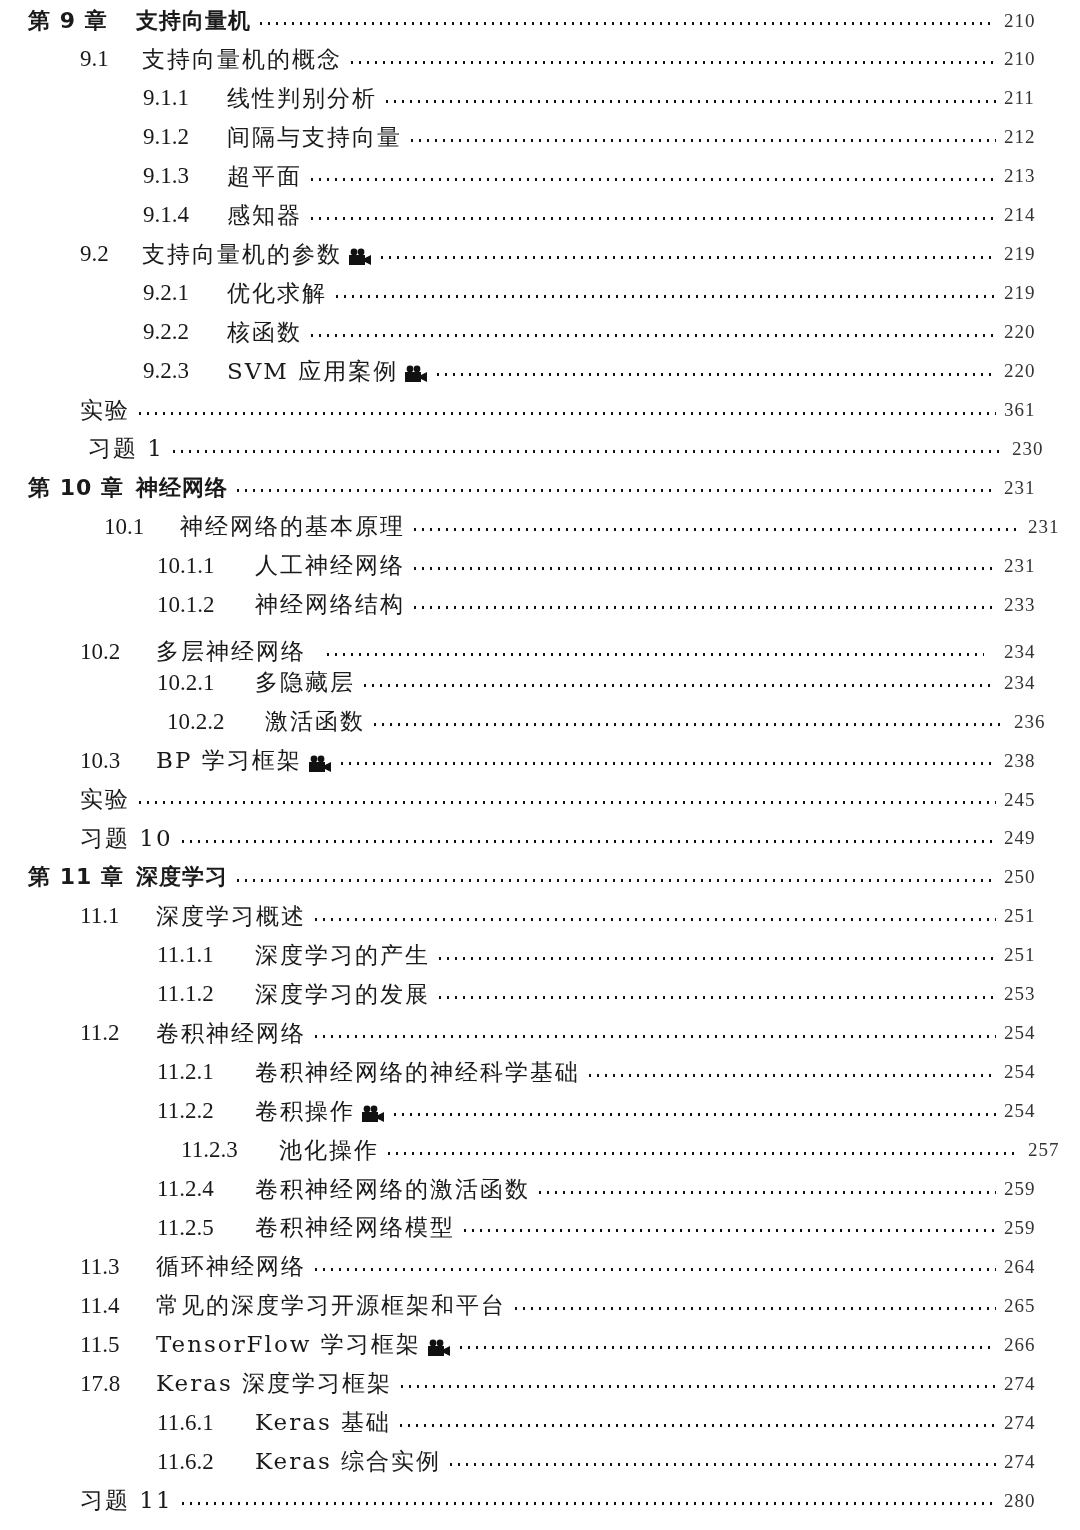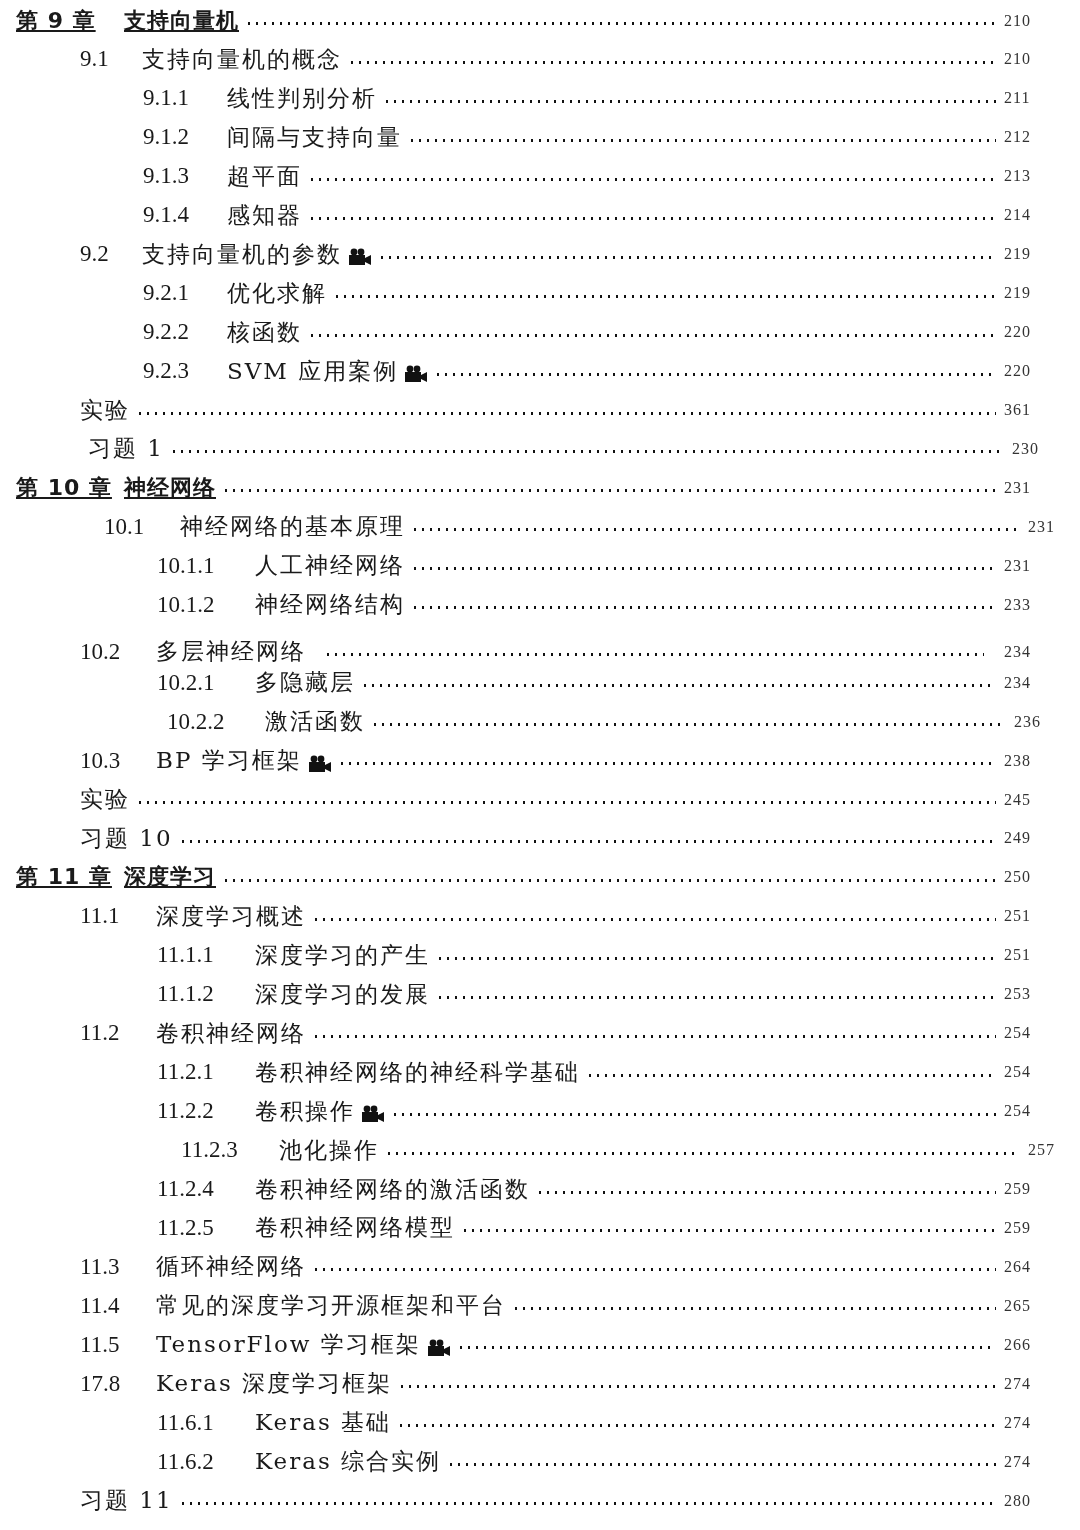--- a/index.html
+++ b/index.html
@@ -9,24 +9,24 @@
     .row { position: absolute; left: 0; width: 1080px; height: 39px; display: flex; align-items: center; }
     .row .lead { display: flex; align-items: center; white-space: nowrap; font-size: 23px; letter-spacing: 2px; }
     .row .num { display: inline-block; font-family: "Liberation Serif", serif; letter-spacing: 0; font-size: 23px; }
     .row .title { display: inline-block; }
     .row.chapter .lead { font-family: "DejaVu Sans", sans-serif; font-weight: bold; font-size: 22px; letter-spacing: 1px; }
     .row.chapter .num { font-family: "DejaVu Sans", sans-serif; font-weight: bold; font-size: 22px; letter-spacing: 1px; }
     .row .dots { flex: 1; height: 39px; margin: 0 8px 0 6px; position: relative; }
     .row .dots::after { content: ""; position: absolute; left: 0; right: 0; top: 21px; height: 3px;
       background-image: radial-gradient(circle, #111 1.15px, transparent 1.4px);
       background-size: 8px 3px; background-repeat: repeat-x; }
-    .row .page { width: 52px; text-align: left; font-family: "Liberation Serif", serif; font-size: 16px;
+    .row .page { width: 52px; text-align: left; font-family: "Liberation Serif", serif; font-size: 19px;
                  letter-spacing: 1px; color: #333; margin-right: 24px; }
     .cam { display: inline-block; width: 24px; height: 18px; margin-left: 6px; vertical-align: middle; }
-    .lvl0 .lead { padding-left: 16px; text-decoration: underline; }
+    .lvl0 .lead { padding-left: 28px; }
     .lvl1 .lead { padding-left: 80px; }
     .lvl2 .lead { padding-left: 143px; }
     .lvl2w .lead { padding-left: 157px; }
     .lvl1 .num { width: 62px; }
     .lvl1w .num { width: 76px; }
     .lvl2 .num { width: 84px; }
     .lvl2w .num { width: 98px; }
     .chapter .num { width: 108px; }
   </style>
 </head>

